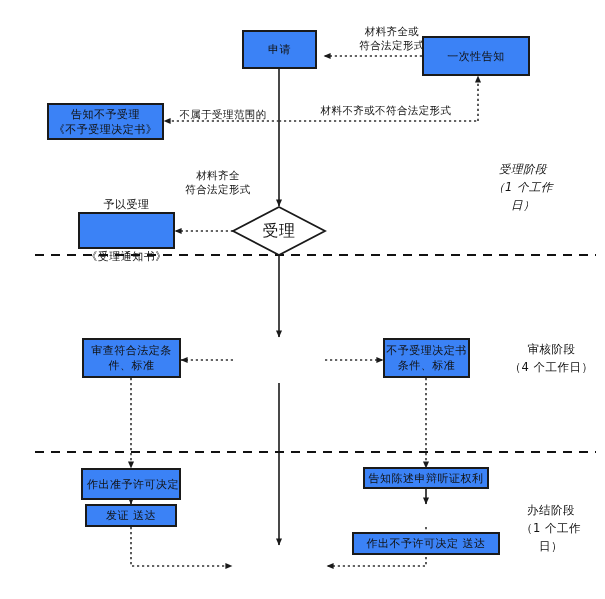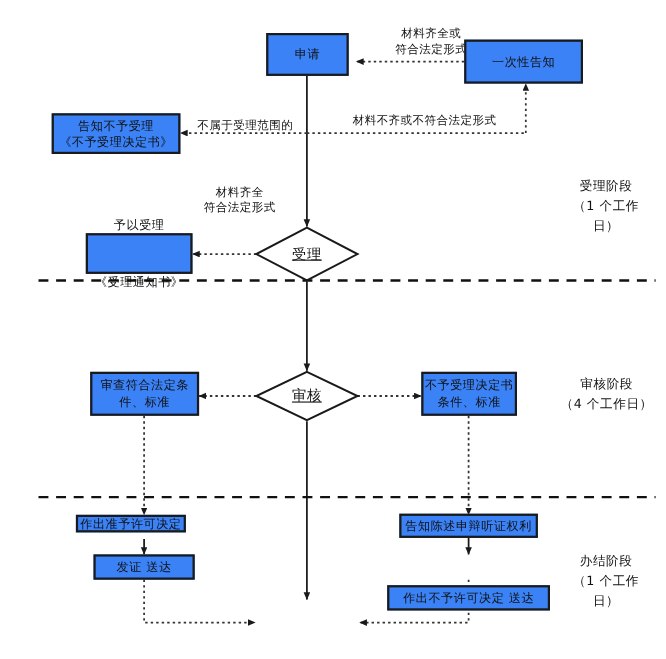--- a/index.html
+++ b/index.html
@@ -43,25 +43,24 @@
     z-index: 5;
   }
   .diamond svg { display: block; overflow: visible; }
   .diamond .dlabel {
     position: absolute;
     left: 0; top: 0;
     width: 100%; height: 100%;
     display: flex;
     align-items: center;
     justify-content: center;
-    font-size: 13px;
+    font-size: 16px;
     color: #111111;
     letter-spacing: 0.5px;
     pointer-events: none;
-    text-decoration: underline;
   }
 
   
   .flabel {
     position: absolute;
     font-size: 10.5px;
     line-height: 14px;
     color: #111111;
     text-align: center;
     letter-spacing: 0.4px;
@@ -169,21 +168,21 @@
   <div class="node" style="left:82px; top:338px; width:99px; height:40px;">
     <span class="ln">审查符合法定条</span>
     <span class="ln">件、标准</span>
   </div>
 
   <div class="node" style="left:383px; top:338px; width:87px; height:40px;">
     <span class="ln">不予受理决定书</span>
     <span class="ln">条件、标准</span>
   </div>
 
-  <div class="node" style="left:69px; top:468px; width:100px; height:16px;">
+  <div class="node" style="left:81px; top:468px; width:100px; height:32px;align-items:flex-end;">
     <span class="ln">作出准予许可决定</span>
   </div>
 
   <div class="node" style="left:85px; top:504px; width:92px; height:23px;">
     <span class="ln">发证  送达</span>
   </div>
 
   <div class="node" style="left:363px; top:467px; width:126px; height:22px;">
     <span class="ln">告知陈述申辩听证权利</span>
   </div>
@@ -192,47 +191,41 @@
     <span class="ln">作出不予许可决定   送达</span>
   </div>
 
   <div class="diamond" style="left:232px; top:206px; width:94px; height:50px;">
     <svg width="94" height="50" viewBox="0 0 94 50" xmlns="http://www.w3.org/2000/svg">
       <polygon points="47,1 93,25 47,49 1,25" fill="#ffffff" stroke="#1a1a1a" stroke-width="1.8"></polygon>
     </svg>
     <div class="dlabel">受理</div>
   </div>
 
-  <div class="diamond" style="left:232px; top:337px; width:94px; height:46px;">
-    <svg width="94" height="46" viewBox="0 0 94 46" xmlns="http://www.w3.org/2000/svg">
-      <polygon points="47,1 93,23 47,45 1,23" fill="#ffffff" stroke="#1a1a1a" stroke-width="1.8"></polygon>
-    </svg>
-    <div class="dlabel">审核</div>
-  </div>
 
 
   <div class="flabel" style="left:336px; top:24px; width:112px;">
     <span class="ln">材料齐全或</span>
     <span class="ln">符合法定形式</span>
   </div>
 
   <div class="flabel" style="left:168px; top:91px; width:110px;margin-top:16px;">
     <span class="ln">不属于受理范围的</span>
   </div>
 
   <div class="flabel" style="left:300px; top:103px; width:172px;">
     <span class="ln">材料不齐或不符合法定形式</span>
   </div>
 
   <div class="flabel" style="left:163px; top:168px; width:110px;">
     <span class="ln">材料齐全</span>
     <span class="ln">符合法定形式</span>
   </div>
 
-  <div class="stage" style="left:508px; top:160px; width:86px;">
+  <div class="stage" style="left:480px; top:160px; width:86px;font-style:italic;">
     <span class="ln">受理阶段</span>
     <span class="ln">（1 个工作</span>
     <span class="ln">日）</span>
   </div>
 
   <div class="stage" style="left:504px; top:340px; width:95px;">
     <span class="ln">审核阶段</span>
     <span class="ln">（4 个工作日）</span>
   </div>
 

